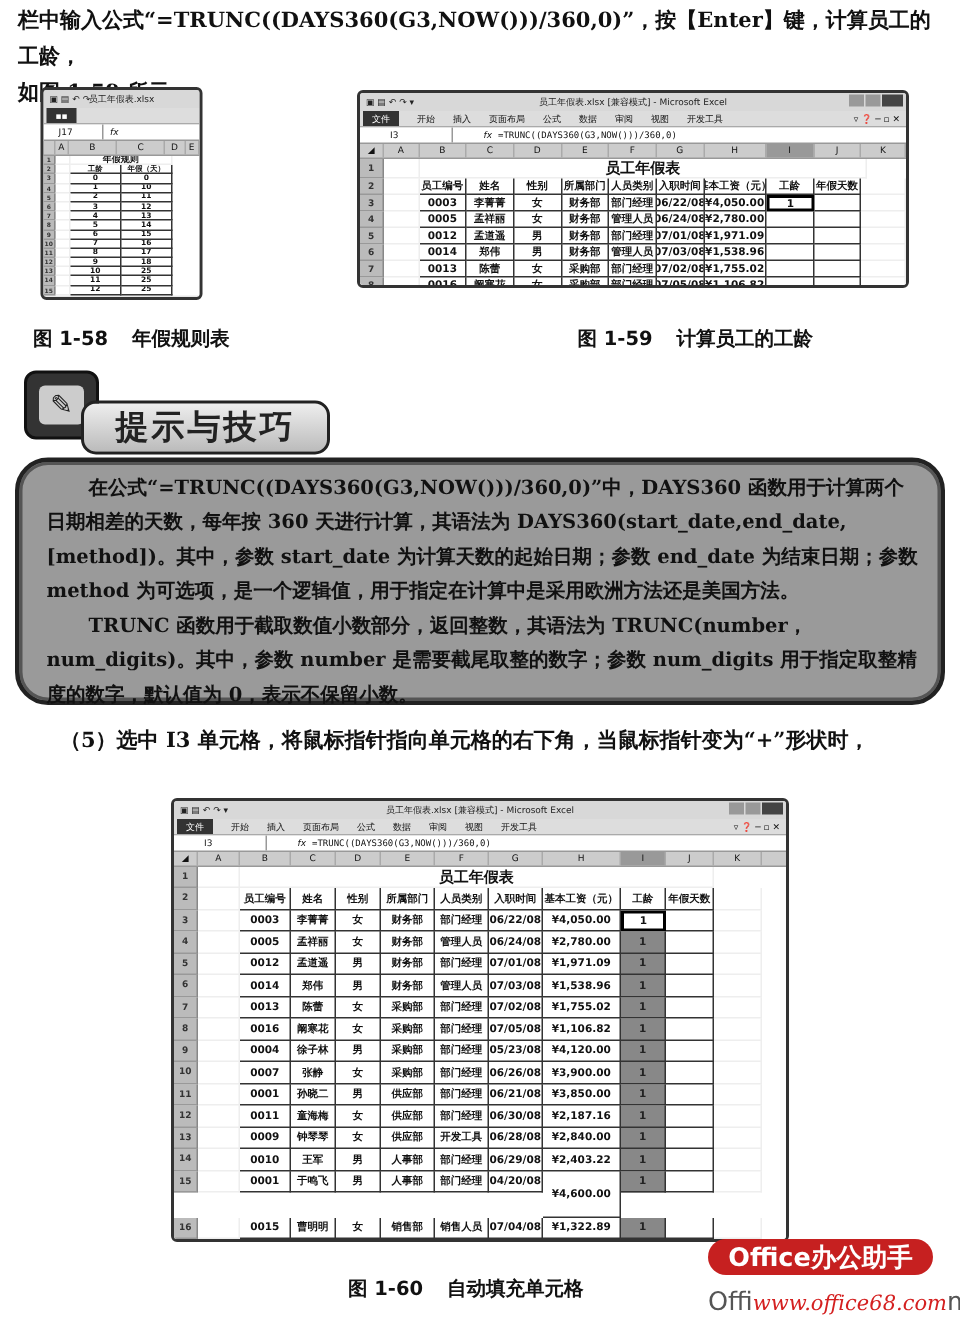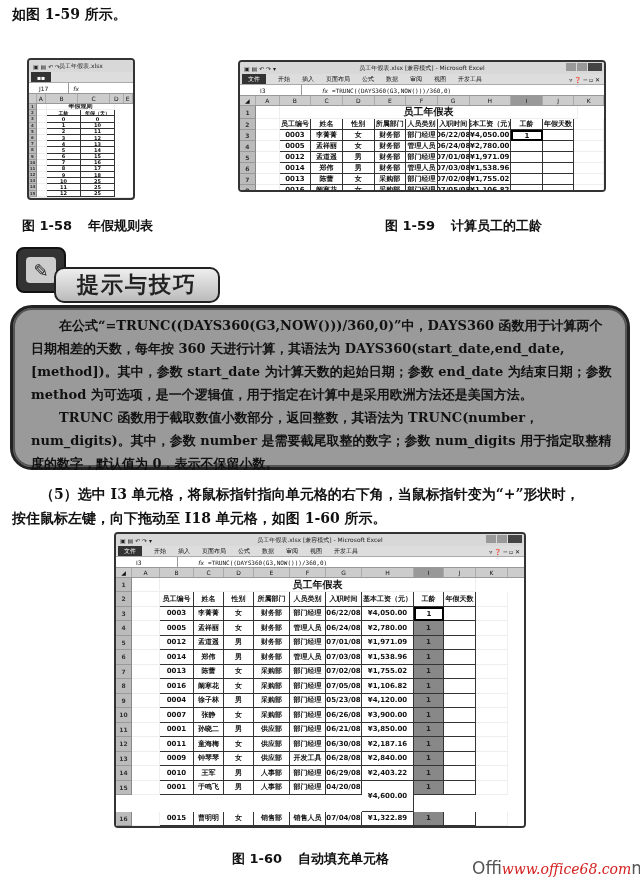--- a/index.html
+++ b/index.html
@@ -47,20 +47,21 @@
   .watermark { position: absolute; left: 472px; top: 826px; width: 168px; height: 52px; font-family: "DejaVu Sans", sans-serif; }
   .watermark .pill { position: absolute; left: 0; top: 0; width: 150px; height: 24px; background: #c62020; border-radius: 12px; color: #fff; font-weight: bold; font-size: 17px; display: flex; align-items: center; justify-content: center; }
   .watermark .sub { position: absolute; left: 12px; top: 15px; color: #d42020; font-size: 16px; font-style: italic; font-weight: bold; font-family: "DejaVu Serif", serif; }
   .watermark .url { position: absolute; left: 0; top: 32px; font-size: 17px; color: #555; white-space: nowrap; }
   .watermark .url .u { color: #d42020; font-style: italic; font-family: "DejaVu Serif", serif; font-size: 14px; }
 </style>
 </head>
 <body>
 
 <div class="para" style="top:2px;">
+  <div>栏中输入公式“=TRUNC((DAYS360(G3,NOW()))/360,0)”，按【Enter】键，计算员工的工龄，</div>
   <div>如图 1-59 所示。</div>
 </div>
 
 <div class="xl" id="fig58" style="left:27px; top:58px; width:108px; height:142px;">
   <div class="titlebar">
     <span class="qat">▣ ▤ ↶ ↷</span>
     <span>员工年假表.xlsx</span>
   </div>
   <div class="ribbon">
     <span class="file">▪▪</span>
@@ -334,21 +335,20 @@
 
 <div class="tipbox">
   <div class="tiptext">
     <p>在公式“=TRUNC((DAYS360(G3,NOW()))/360,0)”中，DAYS360 函数用于计算两个日期相差的天数，每年按 360 天进行计算，其语法为 DAYS360(start_date,end_date,[method])。其中，参数 start_date 为计算天数的起始日期；参数 end_date 为结束日期；参数 method 为可选项，是一个逻辑值，用于指定在计算中是采用欧洲方法还是美国方法。</p>
     <p>TRUNC 函数用于截取数值小数部分，返回整数，其语法为 TRUNC(number，num_digits)。其中，参数 number 是需要截尾取整的数字；参数 num_digits 用于指定取整精度的数字，默认值为 0，表示不保留小数。</p>
   </div>
 </div>
 
 <div class="para indent" style="top:482px;">
   <div>（5）选中 I3 单元格，将鼠标指针指向单元格的右下角，当鼠标指针变为“+”形状时，</div>
-  <div style="text-indent:0">按住鼠标左键，向下拖动至 I18 单元格，如图 1-60 所示。</div>
 </div>
 
 <div class="xl" id="fig60" style="left:114px; top:532px; width:412px; height:296px;">
   <div class="titlebar">
     <span class="qat">▣ ▤ ↶ ↷ ▾</span>
     <span>员工年假表.xlsx [兼容模式] - Microsoft Excel</span>
     <span class="winctl">
         <span></span>
         <span></span>
         <span class="close"></span>
@@ -630,14 +630,15 @@
         <div class="c blank" style="width: 32px; height: 14.5px;"></div>
       </div>
     </div>
 
 </div>
 <div class="caption" style="left:232px; top:850px;">
   <span class="num">图 1-60</span><span>自动填充单元格</span>
 </div>
 
 <div class="watermark">
+  <div class="pill">Office办公助手</div>
   <div class="url"><span>Offi</span><span class="u">www.office68.com</span><span>m</span></div>
 </div>
 
 </body></html>

